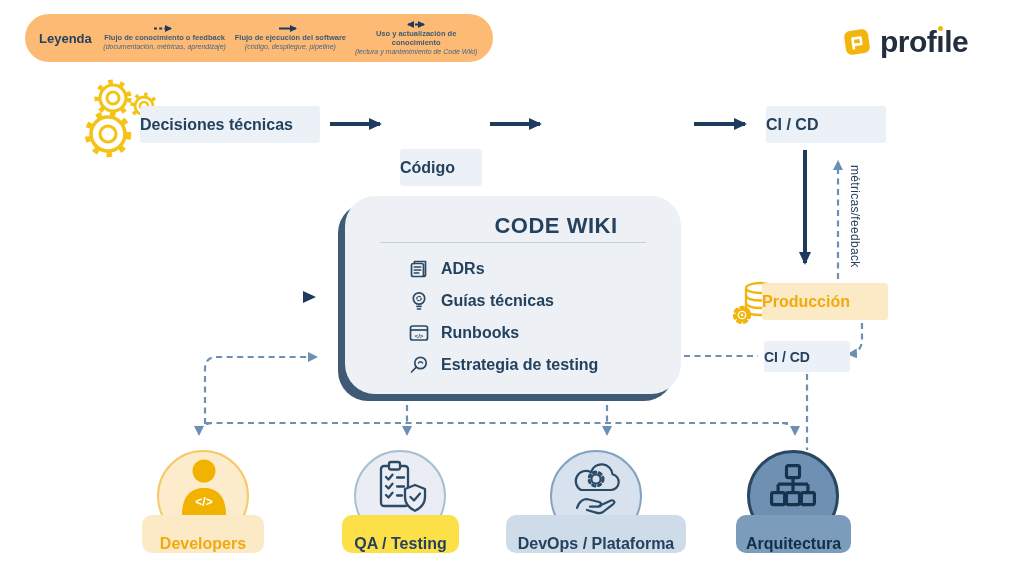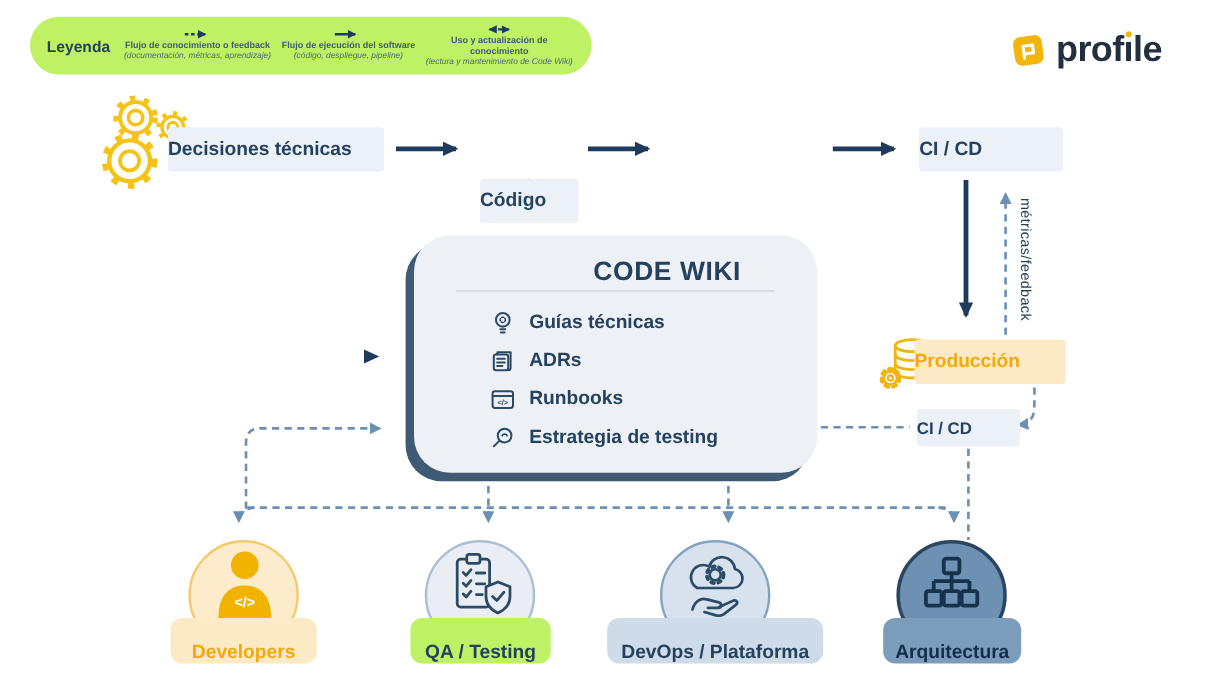--- a/index.html
+++ b/index.html
@@ -4,21 +4,21 @@
 <style>
   html,body{margin:0;padding:0;background:#fff;}
   .canvas{position:relative;width:1024px;height:576px;background:#ffffff;overflow:hidden;
           font-family:"Liberation Sans", sans-serif;color:#24415E;}
   svg{display:block;}
   .connectors{position:absolute;left:0;top:0;z-index:1;pointer-events:none;}
   .solid{stroke:#1E3A5C;stroke-width:4;fill:none;}
   .dash{stroke:#6B90B4;stroke-width:2.2;stroke-dasharray:6 4.5;fill:none;}
 
   
-  .legend{position:absolute;left:25px;top:14px;width:468px;height:48px;background:#bef264;
+  .legend{position:absolute;left:25px;top:14px;width:468px;height:48px;background:#fdba74;
           border-radius:24px;display:flex;align-items:center;padding:0 14px;box-sizing:border-box;z-index:2;}
   .legend-title{font-size:13px;font-weight:700;margin-right:10px;white-space:nowrap;}
   .legend-item{flex:1;display:flex;flex-direction:column;align-items:center;line-height:1.25;text-align:center;}
   .legend-item .l1{font-size:7.5px;font-weight:600;color:#3E5B75;}
   .legend-item .l2{font-size:7px;font-style:italic;color:#4A6781;}
 
   
   .logo{position:absolute;left:840px;top:24px;display:flex;align-items:center;gap:6px;z-index:2;}
   .logo-word{font-size:30px;font-weight:700;color:#232F3E;letter-spacing:-0.5px;display:flex;}
   .logo-i{position:relative;}
@@ -45,21 +45,21 @@
   
   .circle{position:absolute;top:450px;width:92px;height:92px;border-radius:50%;z-index:2;box-sizing:border-box;}
   .c-dev{left:157px;background:#FDECCB;border:2px solid #F6C868;}
   .c-qa{left:354px;background:#EAEEF4;border:2px solid #A9BFD3;}
   .c-devops{left:550px;background:#D8E2EF;border:2px solid #83A3C2;}
   .c-arq{left:747px;background:#6E90B3;border:3px solid #2A4762;}
   .role-icon{position:absolute;z-index:3;}
   .rolebox{position:absolute;top:515px;height:38px;border-radius:10px;display:flex;align-items:flex-end;
            justify-content:center;font-size:16px;font-weight:700;z-index:4;}
   .r-dev{left:142px;width:122px;background:#FCE9C6;color:#F2A90C;}
-  .r-qa{left:342px;width:117px;background:#bef264;color:#24415E;}
+  .r-qa{left:342px;width:117px;background:#fde047;color:#24415E;}
   .r-devops{left:506px;width:180px;background:#CEDBE9;color:#24415E;}
   .r-arq{left:736px;width:115px;background:#7C9CBC;color:#132E49;}
 
   .icon-abs{position:absolute;z-index:2;}
   text{font-family:"Liberation Sans", sans-serif;}
 </style>
 </head>
 <body>
 
 <div class="canvas">
@@ -159,34 +159,34 @@
   </div>
   <div class="pill" style="left:766px;top:106px;width:120px;">
     <span>CI / CD</span>
   </div>
 
   <div class="wiki">
     <div class="wiki-title">CODE WIKI</div>
     <div class="wiki-divider"></div>
     <div class="wiki-list">
       <div class="wiki-item">
+        <svg width="22" height="22" viewBox="0 0 22 22" fill="none" stroke="#2B4A66" stroke-width="1.7" stroke-linecap="round" stroke-linejoin="round">
+          <path d="M6.5 5.5 V3.5 h11 v13 a2 2 0 0 1 -2 2"></path>
+          <rect x="3.5" y="5.5" width="12" height="13" rx="1.8"></rect>
+          <path d="M6.3 9 h6.4 M6.3 12 h6.4 M6.3 15 h4.4"></path>
+        </svg>
+        <span>ADRs</span>
+      </div>
+      <div class="wiki-item">
         <svg width="22" height="22" viewBox="0 0 22 22" fill="none" stroke="#2B4A66" stroke-width="1.7" stroke-linecap="round">
           <circle cx="11" cy="8.5" r="5.7"></circle>
           <circle cx="11" cy="8.5" r="2.2" stroke-width="1.3" stroke-dasharray="1.6 1.4"></circle>
           <path d="M9 16.3 h4 M9.5 19 h3"></path>
         </svg>
         <span>Guías técnicas</span>
-      </div>
-      <div class="wiki-item">
-        <svg width="22" height="22" viewBox="0 0 22 22" fill="none" stroke="#2B4A66" stroke-width="1.7" stroke-linecap="round" stroke-linejoin="round">
-          <path d="M6.5 5.5 V3.5 h11 v13 a2 2 0 0 1 -2 2"></path>
-          <rect x="3.5" y="5.5" width="12" height="13" rx="1.8"></rect>
-          <path d="M6.3 9 h6.4 M6.3 12 h6.4 M6.3 15 h4.4"></path>
-        </svg>
-        <span>ADRs</span>
       </div>
       <div class="wiki-item">
         <svg width="22" height="22" viewBox="0 0 22 22" fill="none" stroke="#2B4A66" stroke-width="1.7">
           <rect x="2.5" y="4" width="17" height="14" rx="2"></rect>
           <path d="M2.5 8 h17"></path>
           <text x="11" y="15.6" text-anchor="middle" font-size="6.2" font-weight="bold" fill="#2B4A66" stroke="none">&lt;/&gt;</text>
         </svg>
         <span>Runbooks</span>
       </div>
       <div class="wiki-item">

